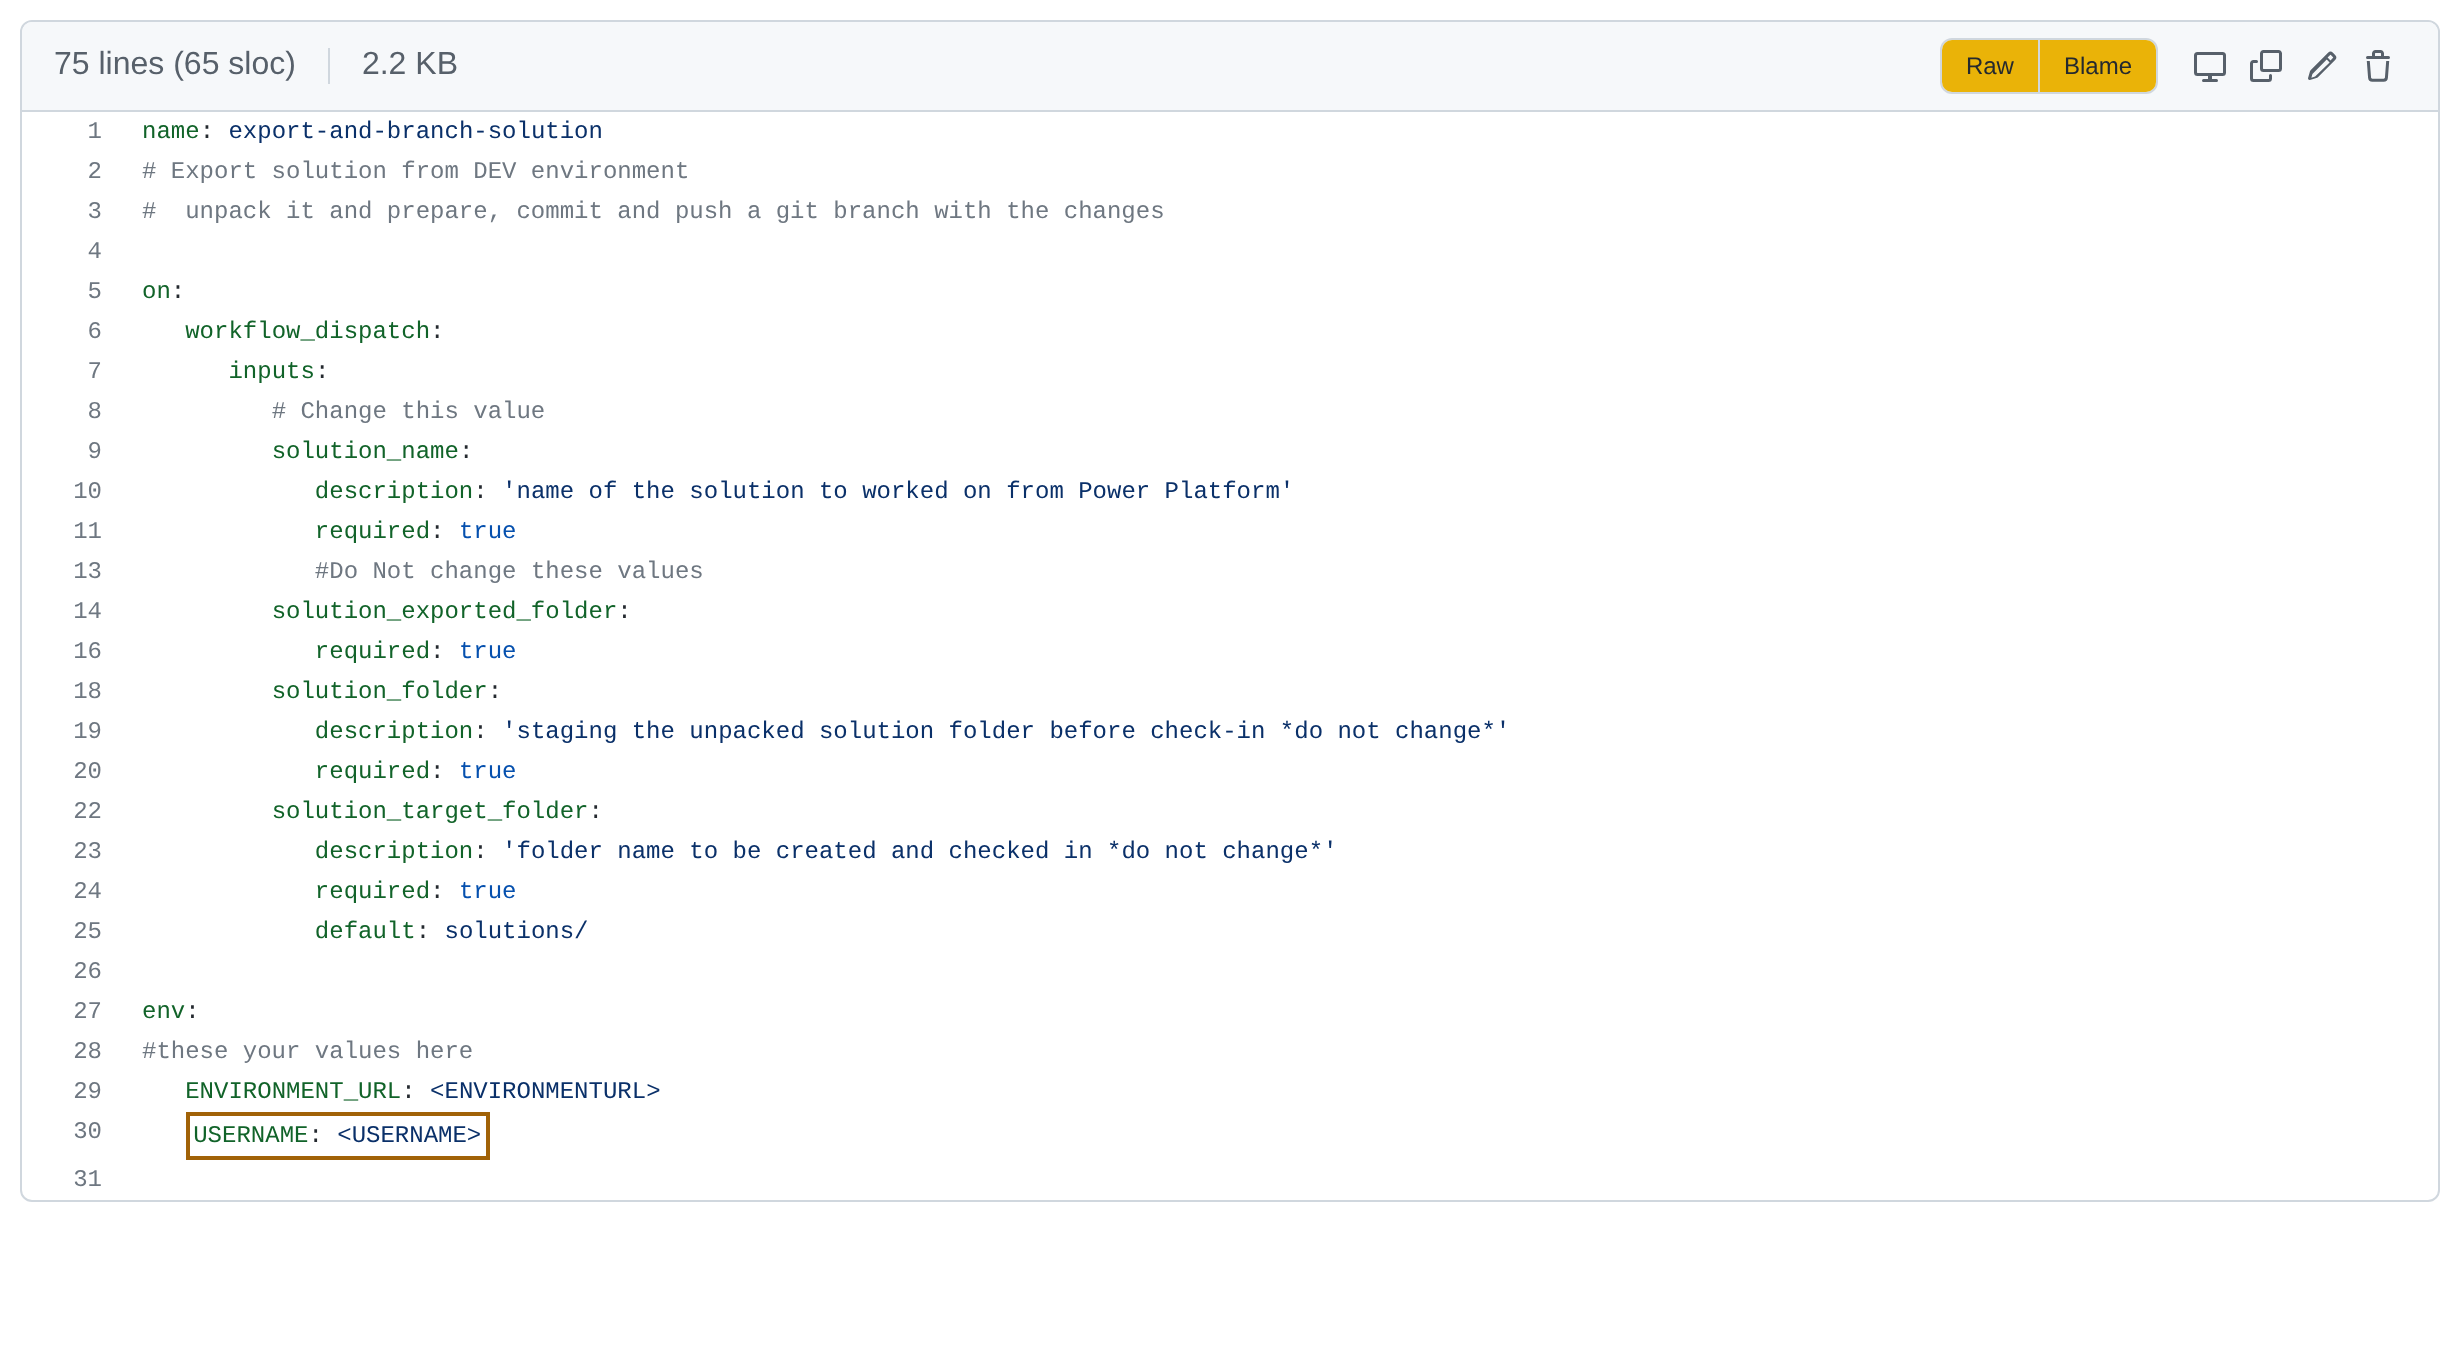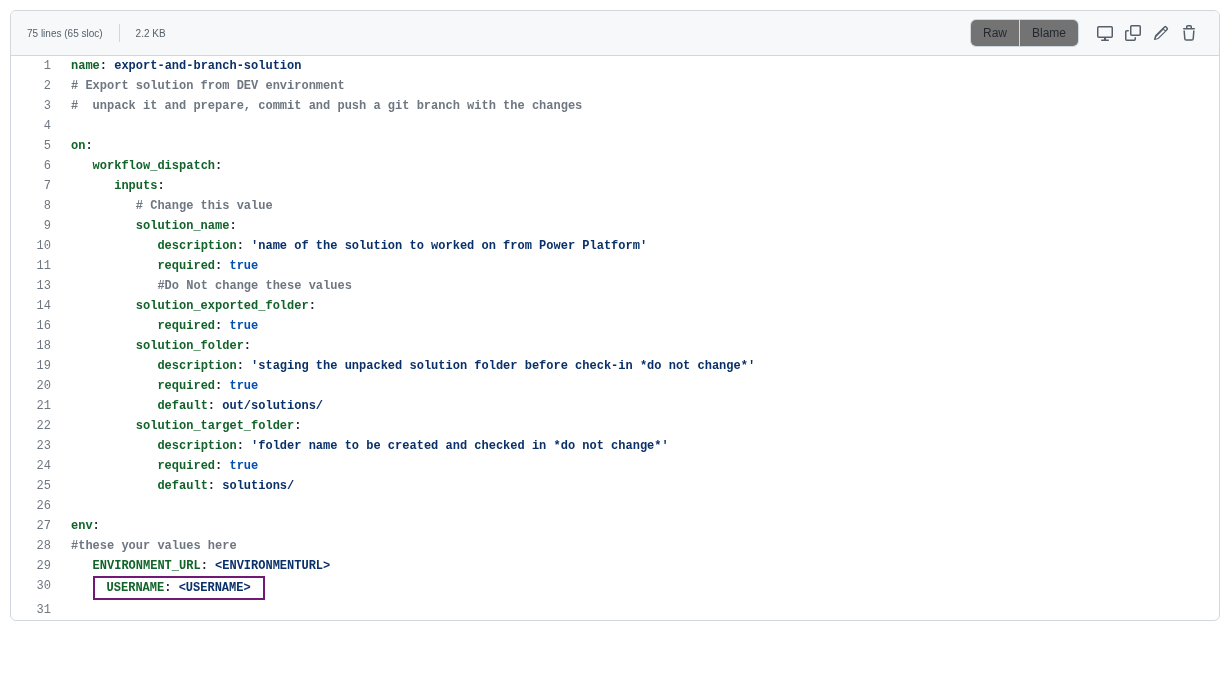--- a/index.html
+++ b/index.html
@@ -22,41 +22,41 @@
     justify-content: space-between;
     padding: 8px 16px;
     background: #f6f8fa;
     border-bottom: 1px solid #d0d7de;
   }
   .file-info {
     display: flex;
     align-items: center;
     gap: 16px;
     color: #57606a;
-    font-size: 10px;
+    font-size: 16px;
   }
   .divider {
     width: 1px;
     height: 18px;
     background: #d0d7de;
   }
   .file-actions {
     display: flex;
     align-items: center;
     gap: 0;
   }
   .btn-group {
     display: flex;
     border: 1px solid #d0d7de;
     border-radius: 6px;
     overflow: hidden;
     margin-right: 12px;
   }
   .btn-group button {
-    background: #737373;
+    background: #eab308;
     border: none;
     padding: 3px 12px;
     font-size: 12px;
     color: #24292f;
     cursor: pointer;
     line-height: 20px;
   }
   .btn-group button:first-child {
     border-right: 1px solid #d0d7de;
   }
@@ -90,30 +90,29 @@
     padding: 0 10px;
     user-select: none;
     vertical-align: top;
     font-size: 12px;
   }
   td.line-code {
     padding: 0 10px;
     white-space: pre;
     vertical-align: top;
     color: #24292f;
-    font-weight: bold;
   }
   .tok-key { color: #116329; }
   .tok-str { color: #0a3069; }
   .tok-com { color: #6e7781; }
   .tok-bool { color: #0550ae; }
   .tok-plain { color: #24292f; }
   .highlight-box {
-    border: 2px solid #701a75;
-    padding: 0 12px;
+    border: 2px solid #a16207;
+    padding: 0 2px;
     display: inline-block;
   }
 </style>
 </head>
 <body>
 
 <div class="file-box">
   <div class="file-header">
     <div class="file-info">
       <span>75 lines (65 sloc)</span>
@@ -213,24 +212,20 @@
           </tr>
           <tr>
             <td class="line-num">19</td>
             <td class="line-code">            <span class="tok-key">description</span><span class="tok-plain">: </span><span class="tok-str">'staging the unpacked solution folder before check-in *do not change*'</span></td>
           </tr>
           <tr>
             <td class="line-num">20</td>
             <td class="line-code">            <span class="tok-key">required</span><span class="tok-plain">: </span><span class="tok-bool">true</span></td>
           </tr>
           <tr>
-            <td class="line-num">21</td>
-            <td class="line-code">            <span class="tok-key">default</span><span class="tok-plain">: </span><span class="tok-str">out/solutions/</span></td>
-          </tr>
-          <tr>
             <td class="line-num">22</td>
             <td class="line-code">         <span class="tok-key">solution_target_folder</span><span class="tok-plain">:</span></td>
           </tr>
           <tr>
             <td class="line-num">23</td>
             <td class="line-code">            <span class="tok-key">description</span><span class="tok-plain">: </span><span class="tok-str">'folder name to be created and checked in *do not change*'</span></td>
           </tr>
           <tr>
             <td class="line-num">24</td>
             <td class="line-code">            <span class="tok-key">required</span><span class="tok-plain">: </span><span class="tok-bool">true</span></td>

